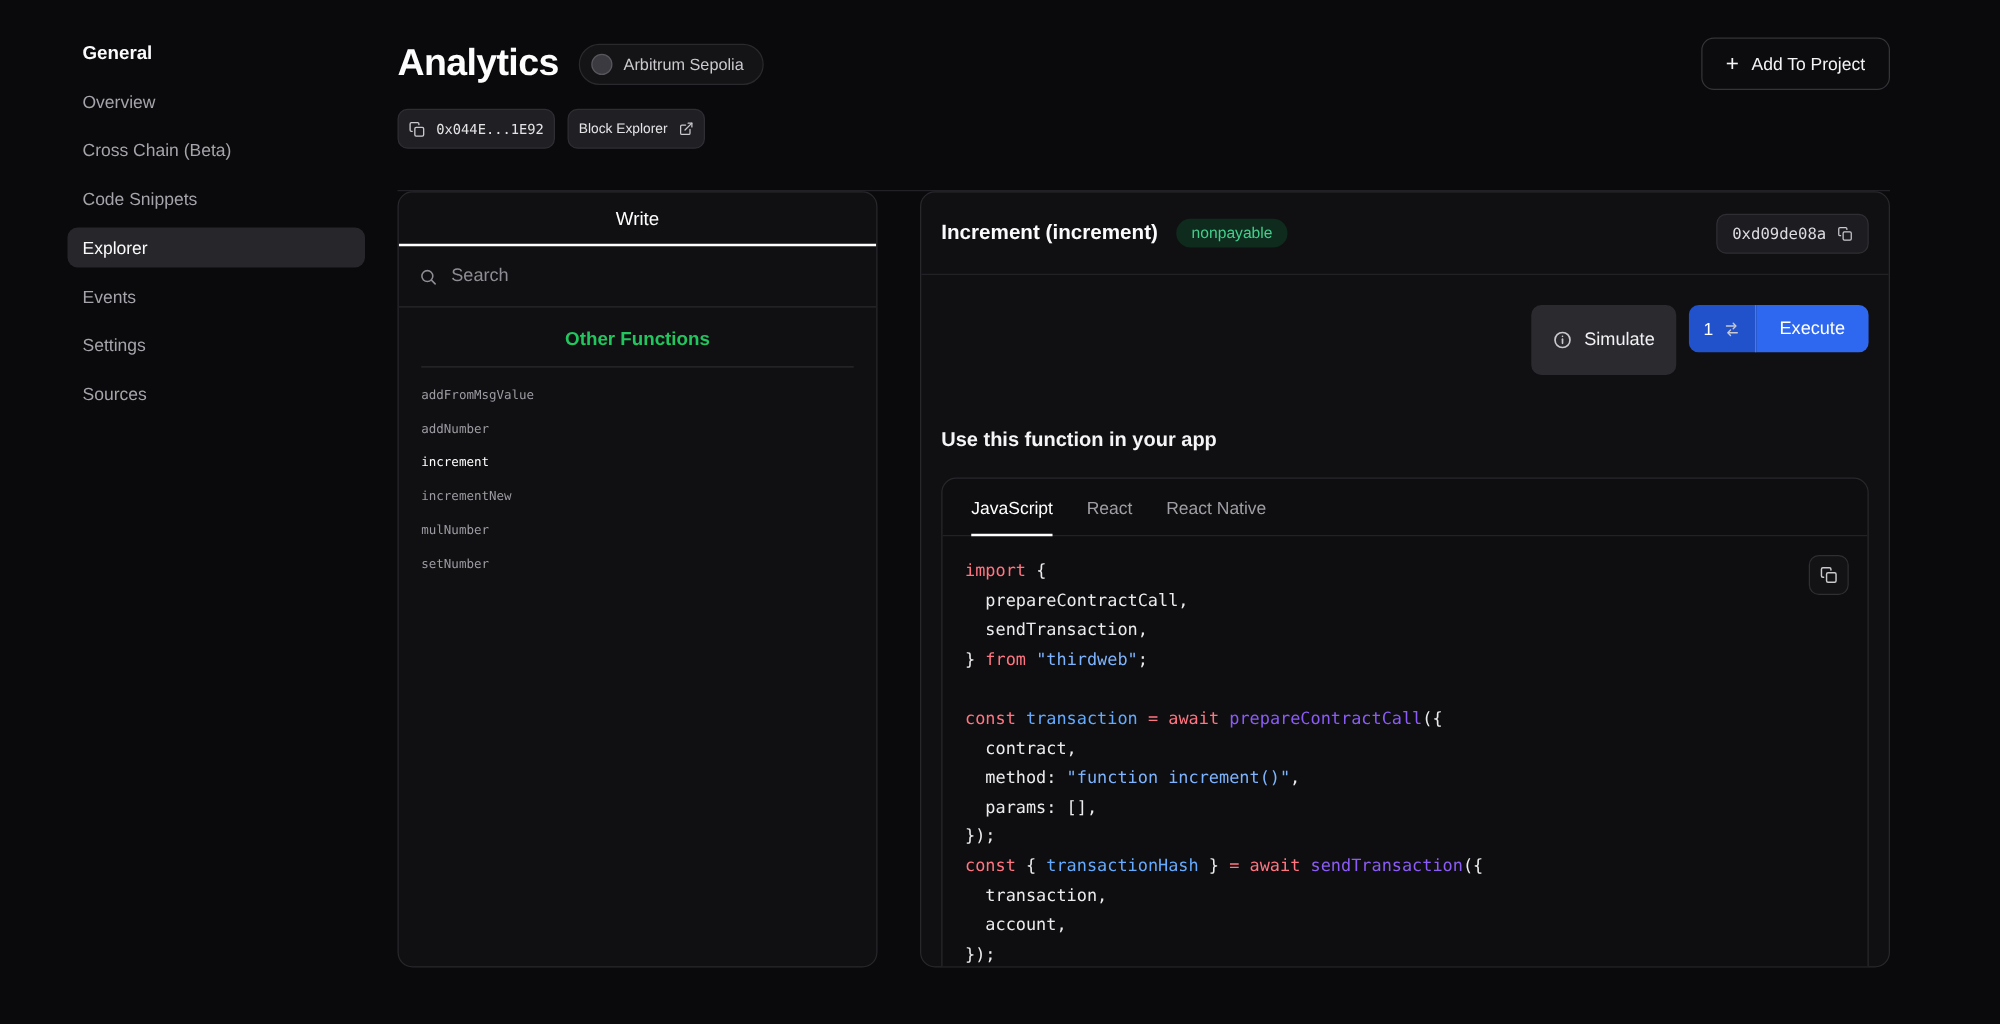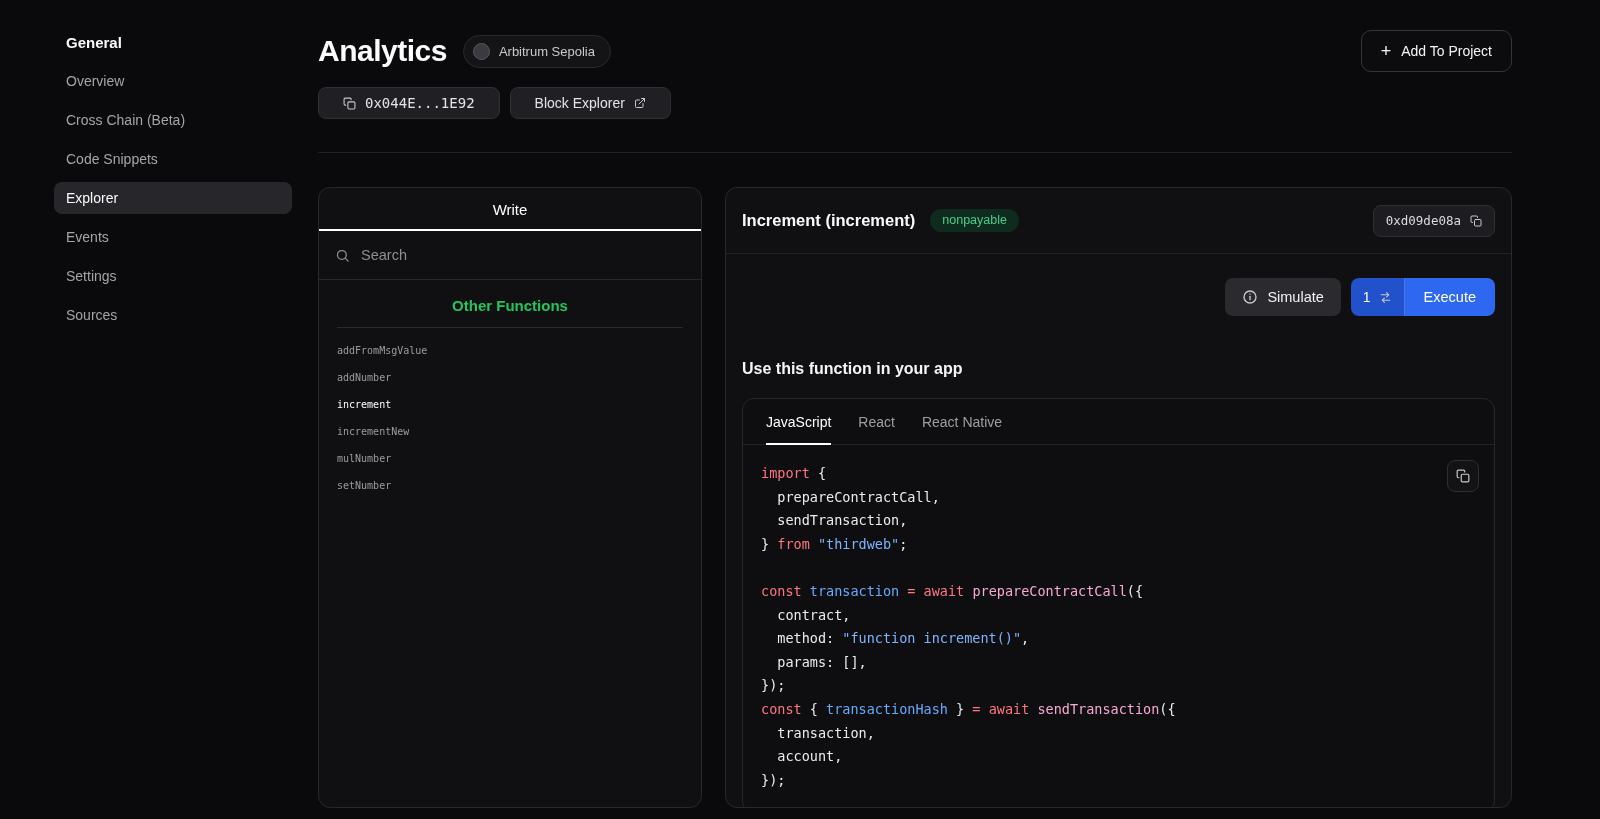--- a/index.html
+++ b/index.html
@@ -33,31 +33,31 @@
   .chain-icon { width:17px; height:17px; border-radius:50%; background:#3a3a40; border:1px solid #57575d; }
   .add-project-btn {
     margin-left:auto; display:inline-flex; align-items:center; gap:10px;
     height:42px; padding:0 19px; background:#0c0c0e; border:1px solid #343439;
     border-radius:10px; color:#f5f5f7; font-size:14px; font-weight:500; cursor:pointer;
   }
   .plus-icon { font-size:18px; font-weight:400; line-height:1; color:#f5f5f7; }
 
   .row2 { margin-top:15px; display:flex; gap:10px; }
   .chip-btn {
-    display:inline-flex; align-items:center; gap:9px; height:32px; padding:0 24px;
+    display:inline-flex; align-items:center; gap:9px; height:32px; padding:0 8px;
     background:#202024; border:1px solid #2e2e33; border-radius:8px;
-    color:#e4e4e7; font-size:14px; cursor:pointer;
+    color:#e4e4e7; font-size:11px; cursor:pointer;
   }
   .mono { font-family:"DejaVu Sans Mono","Liberation Mono",monospace; }
   .icon { display:inline-flex; color:#c9c9ce; }
 
   .main-divider { height:1px; background:#222226; margin-top:33px; }
 
   
-  .content { display:flex; gap:23px; margin-top:34px; align-items:flex-start; }
+  .content { display:flex; gap:34px; align-items:flex-start; }
   .panel { background:#101013; border:1px solid #28282c; border-radius:12px; height:621px; overflow:hidden; }
 
   
   .functions-panel { width:384px; flex-shrink:0; }
   .fn-tabs { display:flex; border-bottom:1px solid #28282c; }
   .fn-tab {
     flex:1; text-align:center; padding:13px 0 12px; font-size:15px; font-weight:500;
     color:#a3a3a9; position:relative; cursor:pointer;
   }
   .fn-tab.active { color:#ffffff; }
@@ -83,21 +83,21 @@
     margin-left:15px; padding:4px 12px 5px; border-radius:999px;
     background:#0f2b1d; color:#43cf8c; font-size:12.5px; font-weight:500;
   }
   .selector-chip {
     margin-left:auto; display:inline-flex; align-items:center; gap:9px; height:32px; padding:0 12px;
     background:#1d1d21; border:1px solid #2e2e33; border-radius:8px; color:#dcdce0;
     font-size:12.5px; cursor:pointer;
   }
   .action-row { display:flex; justify-content:flex-end; gap:10px; padding:24px 16px 0; }
   .simulate-btn {
-    display:inline-flex; align-items:center; gap:9px; height:38px; padding:0 17px;
+    display:inline-flex; align-items:center; gap:9px; height:56px; padding:0 17px;
     background:#2a2a2f; border:none; border-radius:8px; color:#f2f2f4; font-size:14.5px;
     font-weight:500; cursor:pointer; font-family:"Liberation Sans",sans-serif;
   }
   .execute-group { display:flex; height:38px; border-radius:8px; overflow:hidden; cursor:pointer; }
   .execute-count {
     display:flex; align-items:center; gap:8px; padding:0 12px; background:#2152cc;
     color:#ffffff; font-size:14px; border-right:1px solid #4a79e6;
   }
   .execute-btn {
     display:flex; align-items:center; padding:0 19px; background:#2e68f0; color:#ffffff;
@@ -116,21 +116,21 @@
     border:1px solid #2e2e33; border-radius:8px; background:#131316;
     display:flex; align-items:center; justify-content:center; color:#c9c9ce; cursor:pointer;
   }
   .code-line {
     font-family:"DejaVu Sans Mono","Liberation Mono",monospace;
     font-size:13.5px; line-height:23.6px; white-space:pre; color:#ececef;
   }
   .tok-p   { color:#ececef; }
   .tok-kw  { color:#ff7582; }
   .tok-var { color:#64aaff; }
-  .tok-fn  { color:#f9a8d4; }
+  .tok-fn  { color:#8b5cf6; }
   .tok-str { color:#7db4ff; }
 </style>
 </head>
 <body>
 
 <div class="app">
 
   <aside class="sidebar">
     <div class="sidebar-heading">General</div>
     <nav class="nav">

